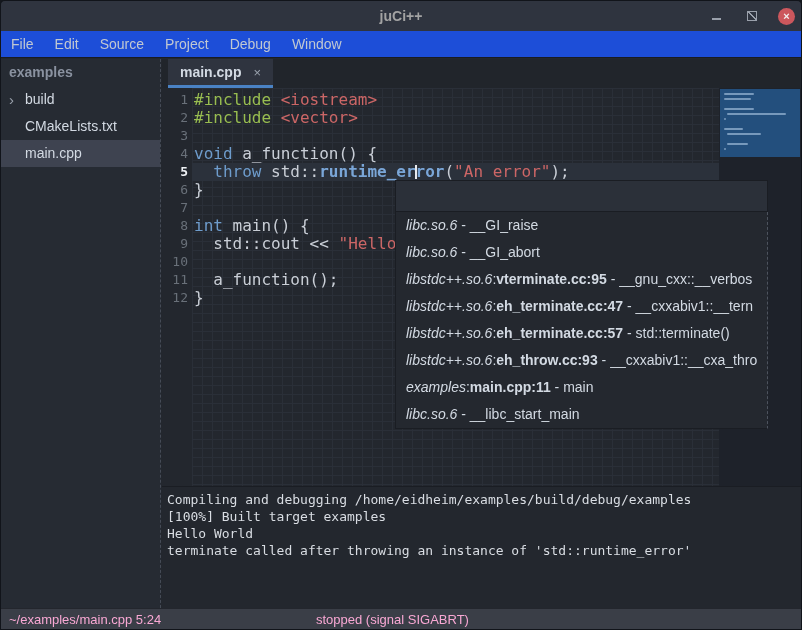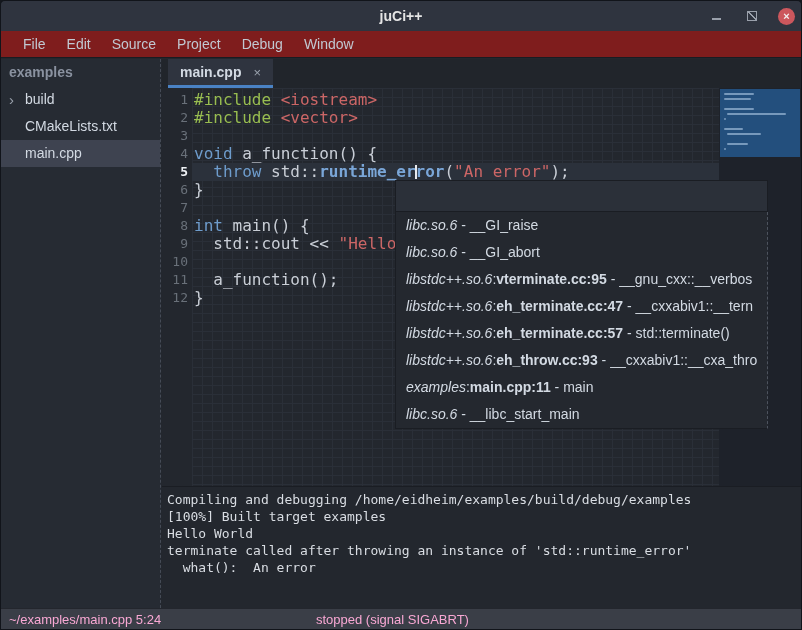--- a/index.html
+++ b/index.html
@@ -3,32 +3,32 @@
 <meta charset="utf-8">
 <style>
   html,body{margin:0;padding:0;background:#14171d;}
   body{width:802px;height:630px;font-family:"Liberation Sans",sans-serif;-webkit-font-smoothing:antialiased;}
   .window{position:absolute;left:0;top:0;width:800px;height:628px;border:1px solid #11141a;
           border-radius:5px 5px 0 0;overflow:hidden;background:#23272e;}
 
   
   .titlebar{position:absolute;left:0;top:0;width:100%;height:30px;background:#2f343f;
             display:flex;align-items:center;justify-content:center;}
-  .title{color:#e5e5e5;font-size:14px;font-weight:600;}
+  .title{color:#a3a3a3;font-size:14px;font-weight:600;}
   .win-controls{position:absolute;right:6px;top:0;height:30px;display:flex;align-items:center;gap:16px;}
   .win-btn{width:20px;height:20px;display:flex;align-items:center;justify-content:center;cursor:default;}
   .min-glyph{width:9px;height:2px;background:#9aa0ab;display:block;margin-top:6px;}
   .rest-glyph{width:8px;height:8px;border:1px solid #9aa0ab;display:block;
               background:linear-gradient(45deg,transparent 44%,#9aa0ab 44%,#9aa0ab 58%,transparent 58%);}
   .close-btn{width:17px;height:17px;border-radius:50%;background:#cc575d;display:flex;align-items:center;
              justify-content:center;color:#f2f0f1;font-size:11px;font-weight:bold;line-height:17px;}
 
   
-  .menubar{position:absolute;left:0;top:30px;width:100%;height:27px;background:#7f1d1d;
-           border-bottom:1px solid #191c22;display:flex;align-items:center;padding-left:22px;box-sizing:border-box;}
+  .menubar{position:absolute;left:0;top:30px;width:100%;height:27px;background:#1d4ed8;
+           border-bottom:1px solid #191c22;display:flex;align-items:center;padding-left:10px;box-sizing:border-box;}
   .menu-item{color:#c1c8d1;font-size:14px;margin-right:21px;}
 
   
   .sidebar{position:absolute;left:0;top:58px;width:160px;height:549px;background:#262b33;
            border-right:1px dashed #454b56;box-sizing:border-box;}
   .sb-header{height:27px;line-height:27px;padding-left:8px;color:#8a92a0;font-size:14px;font-weight:bold;}
   .tree-row{position:relative;height:27px;line-height:27px;color:#d3dae3;font-size:14px;padding-left:24px;}
   .tree-row.selected{background:#3e4350;}
   .expander{position:absolute;left:8px;top:0;color:#9aa1ac;font-size:15px;}
 
@@ -178,21 +178,20 @@
             <div class="mmbar" style="margin-left: 4px; width: 1.6px;"></div>
           </div>
       </div>
     </div>
 
     <div class="terminal" id="terminal">
         <div class="tline">Compiling and debugging /home/eidheim/examples/build/debug/examples</div>
         <div class="tline">[100%] Built target examples</div>
         <div class="tline">Hello World</div>
         <div class="tline">terminate called after throwing an instance of 'std::runtime_error'</div>
-        <div class="tline">  what():  An error</div>
       </div>
   </div>
 
   <div class="popup">
     <div class="popup-entry"></div>
     <div class="popup-list" id="ptlist">
         <div class="prow"><span class="p-lib">libc.so.6</span><span> - __GI_raise</span></div>
         <div class="prow"><span class="p-lib">libc.so.6</span><span> - __GI_abort</span></div>
         <div class="prow"><span class="p-lib">libstdc++.so.6</span><span>:</span><span class="p-loc">vterminate.cc:95</span><span> - __gnu_cxx::__verbos</span></div>
         <div class="prow"><span class="p-lib">libstdc++.so.6</span><span>:</span><span class="p-loc">eh_terminate.cc:47</span><span> - __cxxabiv1::__tern</span></div>

